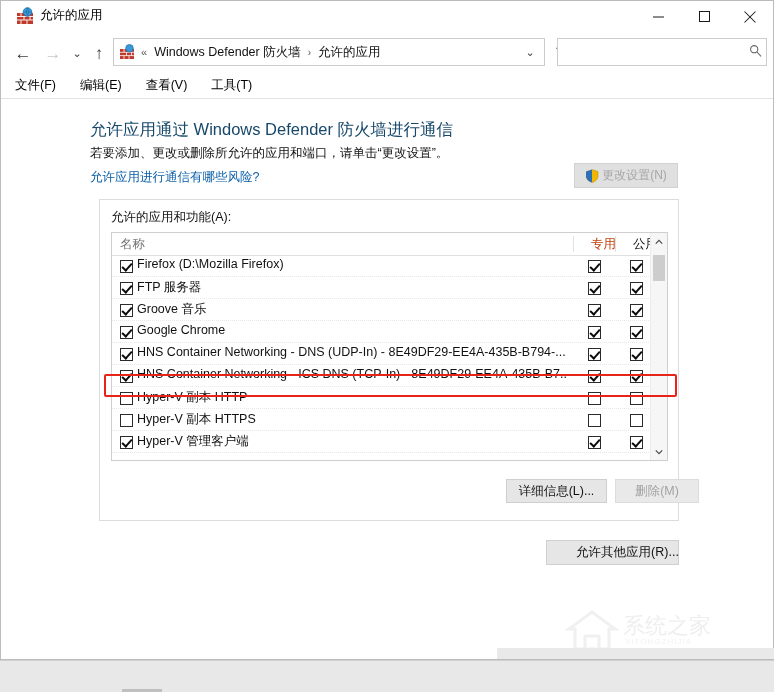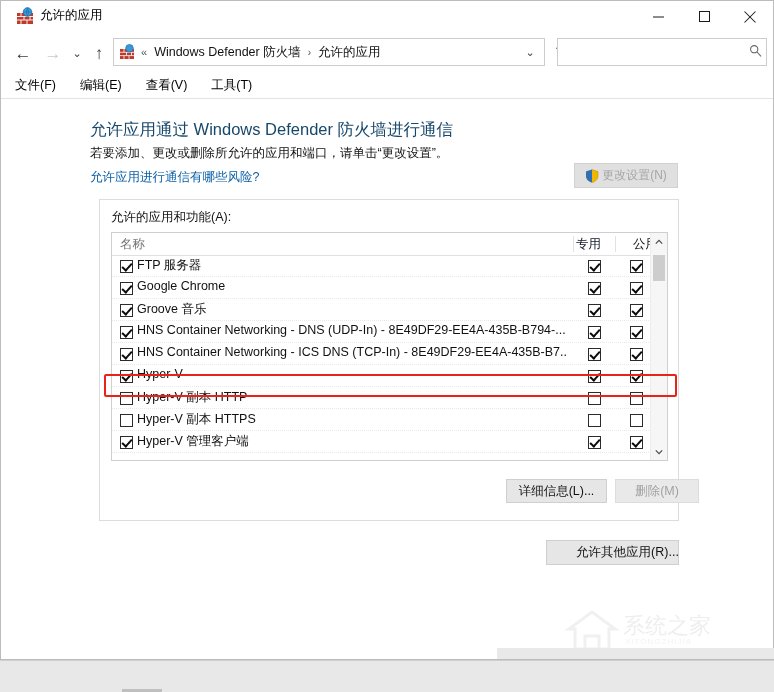--- a/index.html
+++ b/index.html
@@ -174,21 +174,21 @@
     position: absolute; left: 0; top: 0; right: 0; height: 22px;
     background: #ffffff;
     border-bottom: 1px solid #e0e0e0;
   }
   .col-name {
     position: absolute; left: 8px; top: 3px;
     font-size: 12.5px; color: #737373;
   }
   .col-priv {
     position: absolute; left: 464px; top: 3px; width: 40px;
-    text-align: left; font-size: 12.5px; color: #0f172a;
+    text-align: right; font-size: 12.5px; color: #c2410c;
   }
   .col-pub {
     position: absolute; left: 506px; top: 3px; width: 40px;
     text-align: right; font-size: 12.5px; color: #111;
   }
   .hdr-div1 { position: absolute; left: 461px; top: 3px; width: 1px; height: 16px; background: #e2e2e2; }
   .hdr-div2 { position: absolute; left: 503px; top: 3px; width: 1px; height: 16px; background: #e2e2e2; }
   .hdr-div3 { position: absolute; left: 545px; top: 3px; width: 1px; height: 16px; background: #e2e2e2; }
   .rows {
     position: absolute; left: 0; top: 22px; right: 0; bottom: 0;
@@ -434,51 +434,51 @@
             <span class="hdr-div1"></span>
             <span class="col-priv">专用</span>
             <span class="hdr-div2"></span>
             <span class="col-pub">公用</span>
             <span class="hdr-div3"></span>
           </div>
 
           <div class="rows" id="rows-container">
               <div class="row">
                 <span class="row-check"><span class="cbox checked"></span></span>
+                <span class="row-label">Firefox (D:\Mozilla Firefox)</span>
+                <span class="cell-priv"><span class="cbox checked"></span></span>
+                <span class="cell-pub"><span class="cbox checked"></span></span>
+              </div>
+              <div class="row">
+                <span class="row-check"><span class="cbox checked"></span></span>
                 <span class="row-label">FTP 服务器</span>
                 <span class="cell-priv"><span class="cbox checked"></span></span>
                 <span class="cell-pub"><span class="cbox checked"></span></span>
               </div>
               <div class="row">
                 <span class="row-check"><span class="cbox checked"></span></span>
+                <span class="row-label">Groove 音乐</span>
+                <span class="cell-priv"><span class="cbox checked"></span></span>
+                <span class="cell-pub"><span class="cbox checked"></span></span>
+              </div>
+              <div class="row">
+                <span class="row-check"><span class="cbox checked"></span></span>
                 <span class="row-label">Google Chrome</span>
                 <span class="cell-priv"><span class="cbox checked"></span></span>
                 <span class="cell-pub"><span class="cbox checked"></span></span>
               </div>
               <div class="row">
                 <span class="row-check"><span class="cbox checked"></span></span>
-                <span class="row-label">Groove 音乐</span>
-                <span class="cell-priv"><span class="cbox checked"></span></span>
-                <span class="cell-pub"><span class="cbox checked"></span></span>
-              </div>
-              <div class="row">
-                <span class="row-check"><span class="cbox checked"></span></span>
                 <span class="row-label">HNS Container Networking - DNS (UDP-In) - 8E49DF29-EE4A-435B-B794-...</span>
                 <span class="cell-priv"><span class="cbox checked"></span></span>
                 <span class="cell-pub"><span class="cbox checked"></span></span>
               </div>
               <div class="row">
                 <span class="row-check"><span class="cbox checked"></span></span>
                 <span class="row-label">HNS Container Networking - ICS DNS (TCP-In) - 8E49DF29-EE4A-435B-B7...</span>
-                <span class="cell-priv"><span class="cbox checked"></span></span>
-                <span class="cell-pub"><span class="cbox checked"></span></span>
-              </div>
-              <div class="row">
-                <span class="row-check"><span class="cbox checked"></span></span>
-                <span class="row-label">Hyper-V</span>
                 <span class="cell-priv"><span class="cbox checked"></span></span>
                 <span class="cell-pub"><span class="cbox checked"></span></span>
               </div>
               <div class="row">
                 <span class="row-check"><span class="cbox"></span></span>
                 <span class="row-label">Hyper-V 副本 HTTP</span>
                 <span class="cell-priv"><span class="cbox"></span></span>
                 <span class="cell-pub"><span class="cbox"></span></span>
               </div>
               <div class="row">

